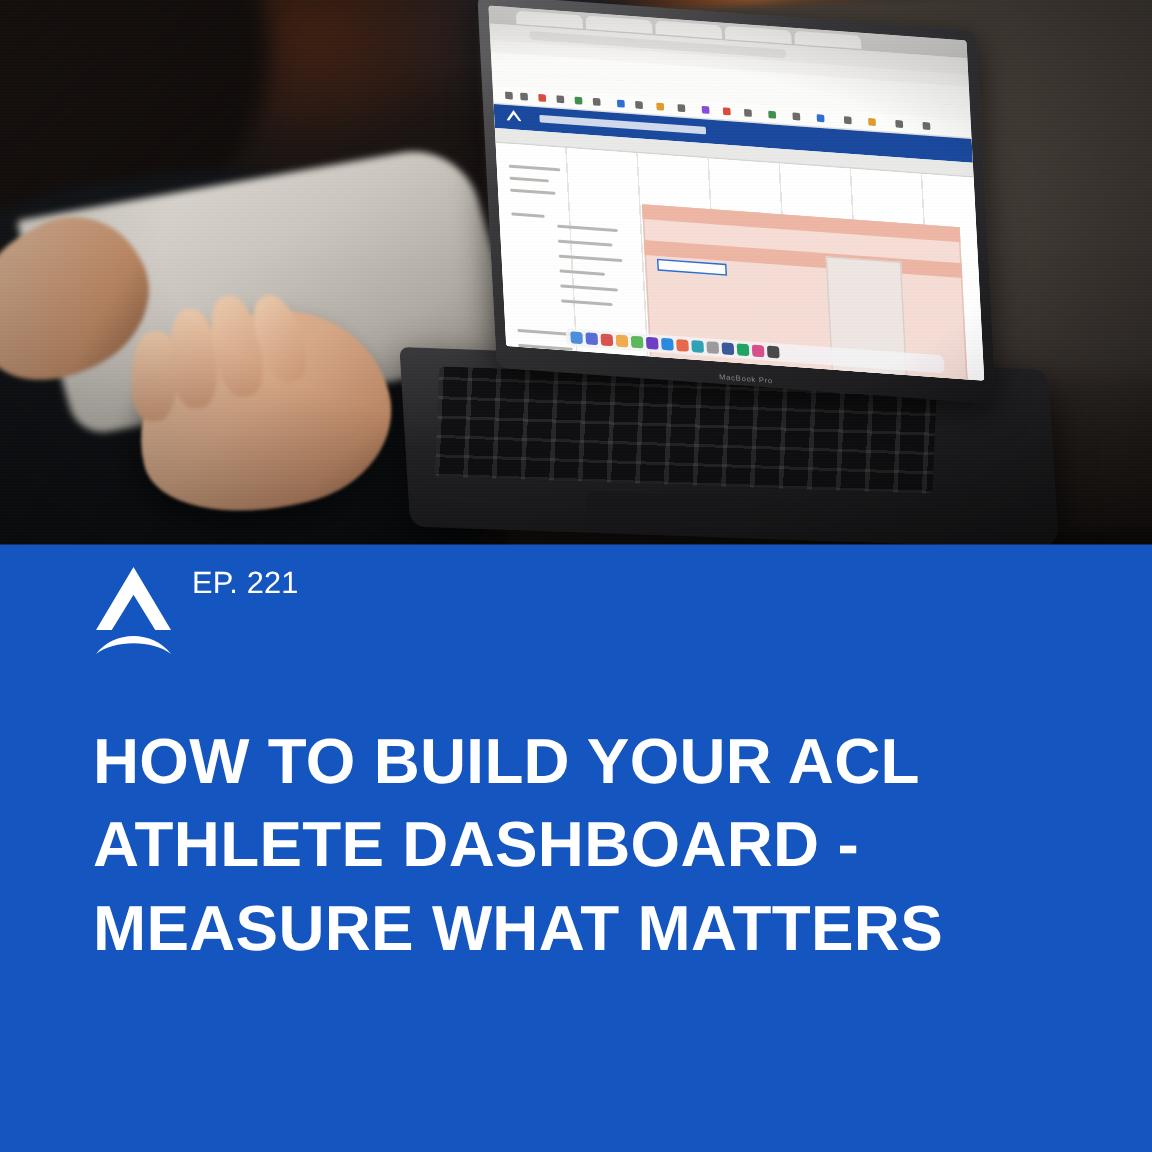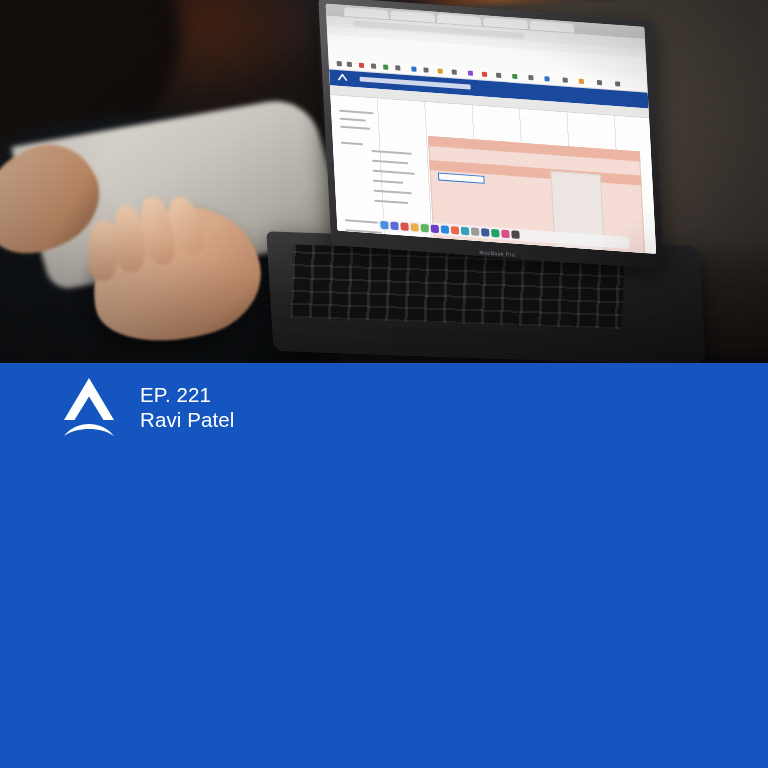--- a/index.html
+++ b/index.html
@@ -321,21 +321,21 @@
   .panel {
     position:absolute;
     left:0; top:363px;
     width:768px; height:405px;
     background:#1455BF;
   }
 
   .ep-row {
     position:absolute;
     left:62px; top:13px;
-    display:flex; align-items:center; gap:24px;
+    display:flex; align-items:flex-start; gap:12px;
   }
   .logo-mark {
     width:54px; height:62px;
     flex:none;
   }
   .ep-text {
     color:#ffffff;
     font-size:20.5px;
     line-height:1.23;
     letter-spacing:.1px;
@@ -509,20 +509,20 @@
 
   <div class="panel">
 
     <div class="ep-row">
       <svg class="logo-mark" viewBox="0 0 54 62" aria-hidden="true">
         <path d="M27 2 L52 44 L41.5 44 L27 20.5 L12.5 44 L2 44 Z" fill="#ffffff"></path>
         <path d="M2 60 C14 44, 40 44, 52 60 C40 50.5, 14 50.5, 2 60 Z" fill="#ffffff"></path>
       </svg>
       <div class="ep-text">
         <div>EP. 221</div>
-        <div>Ravi Patel</div>
       </div>
     </div>
 
+    <div class="headline">How to Build Your ACL Athlete Dashboard - Measure What Matters</div>
 
   </div>
 
 </div>
 
 </body></html>

